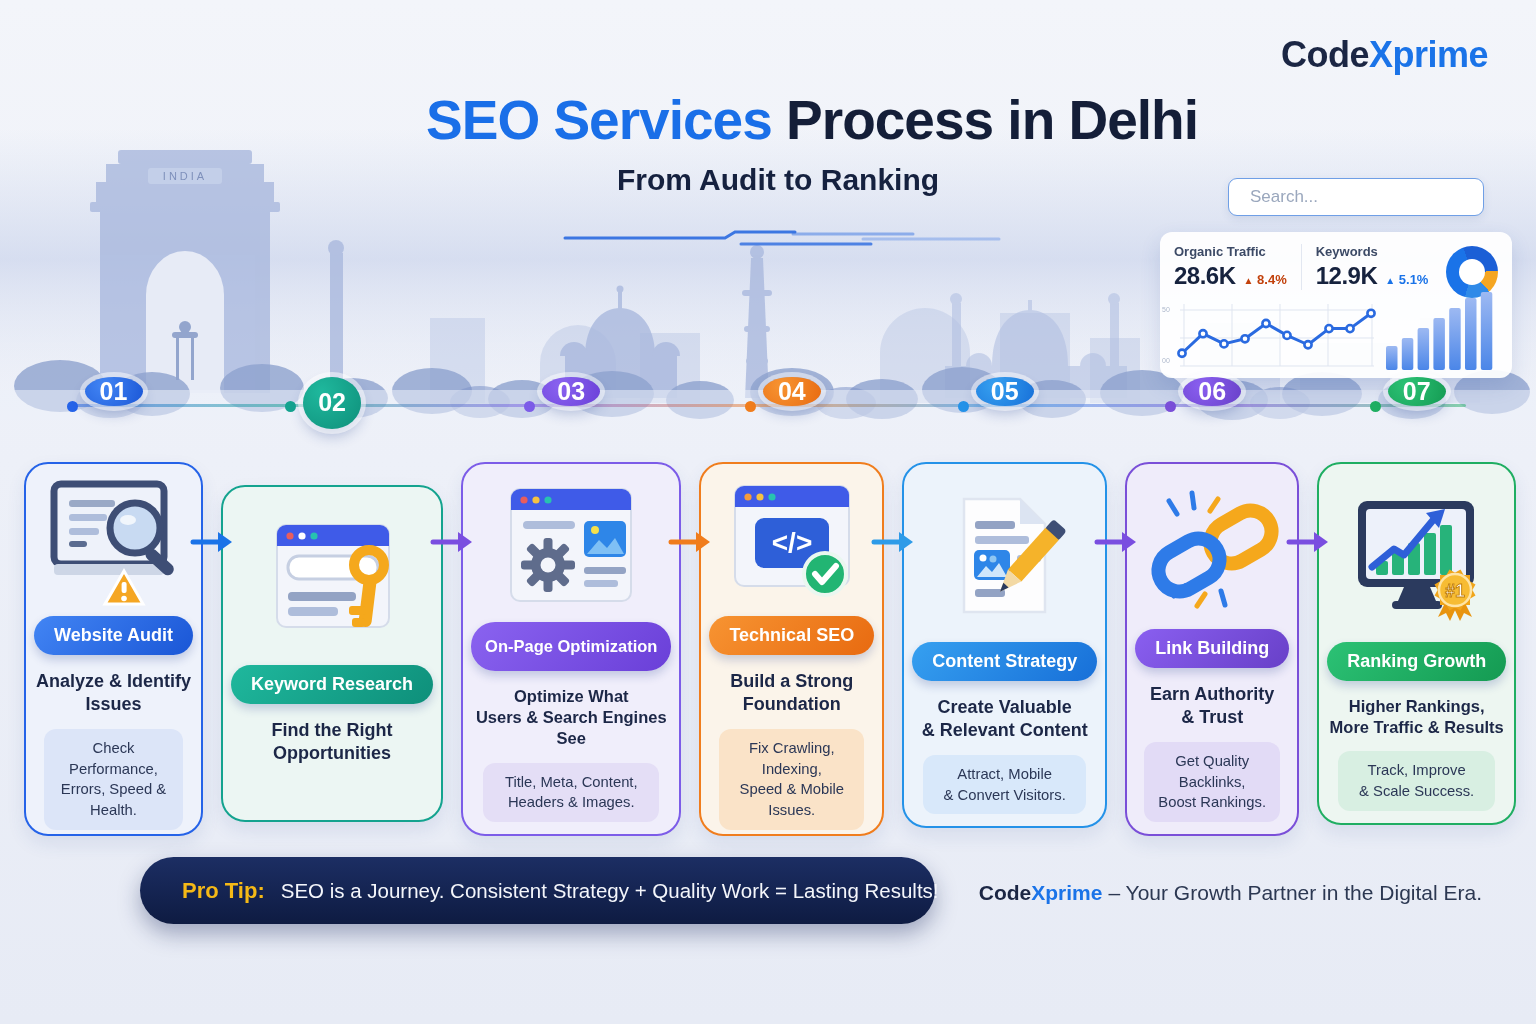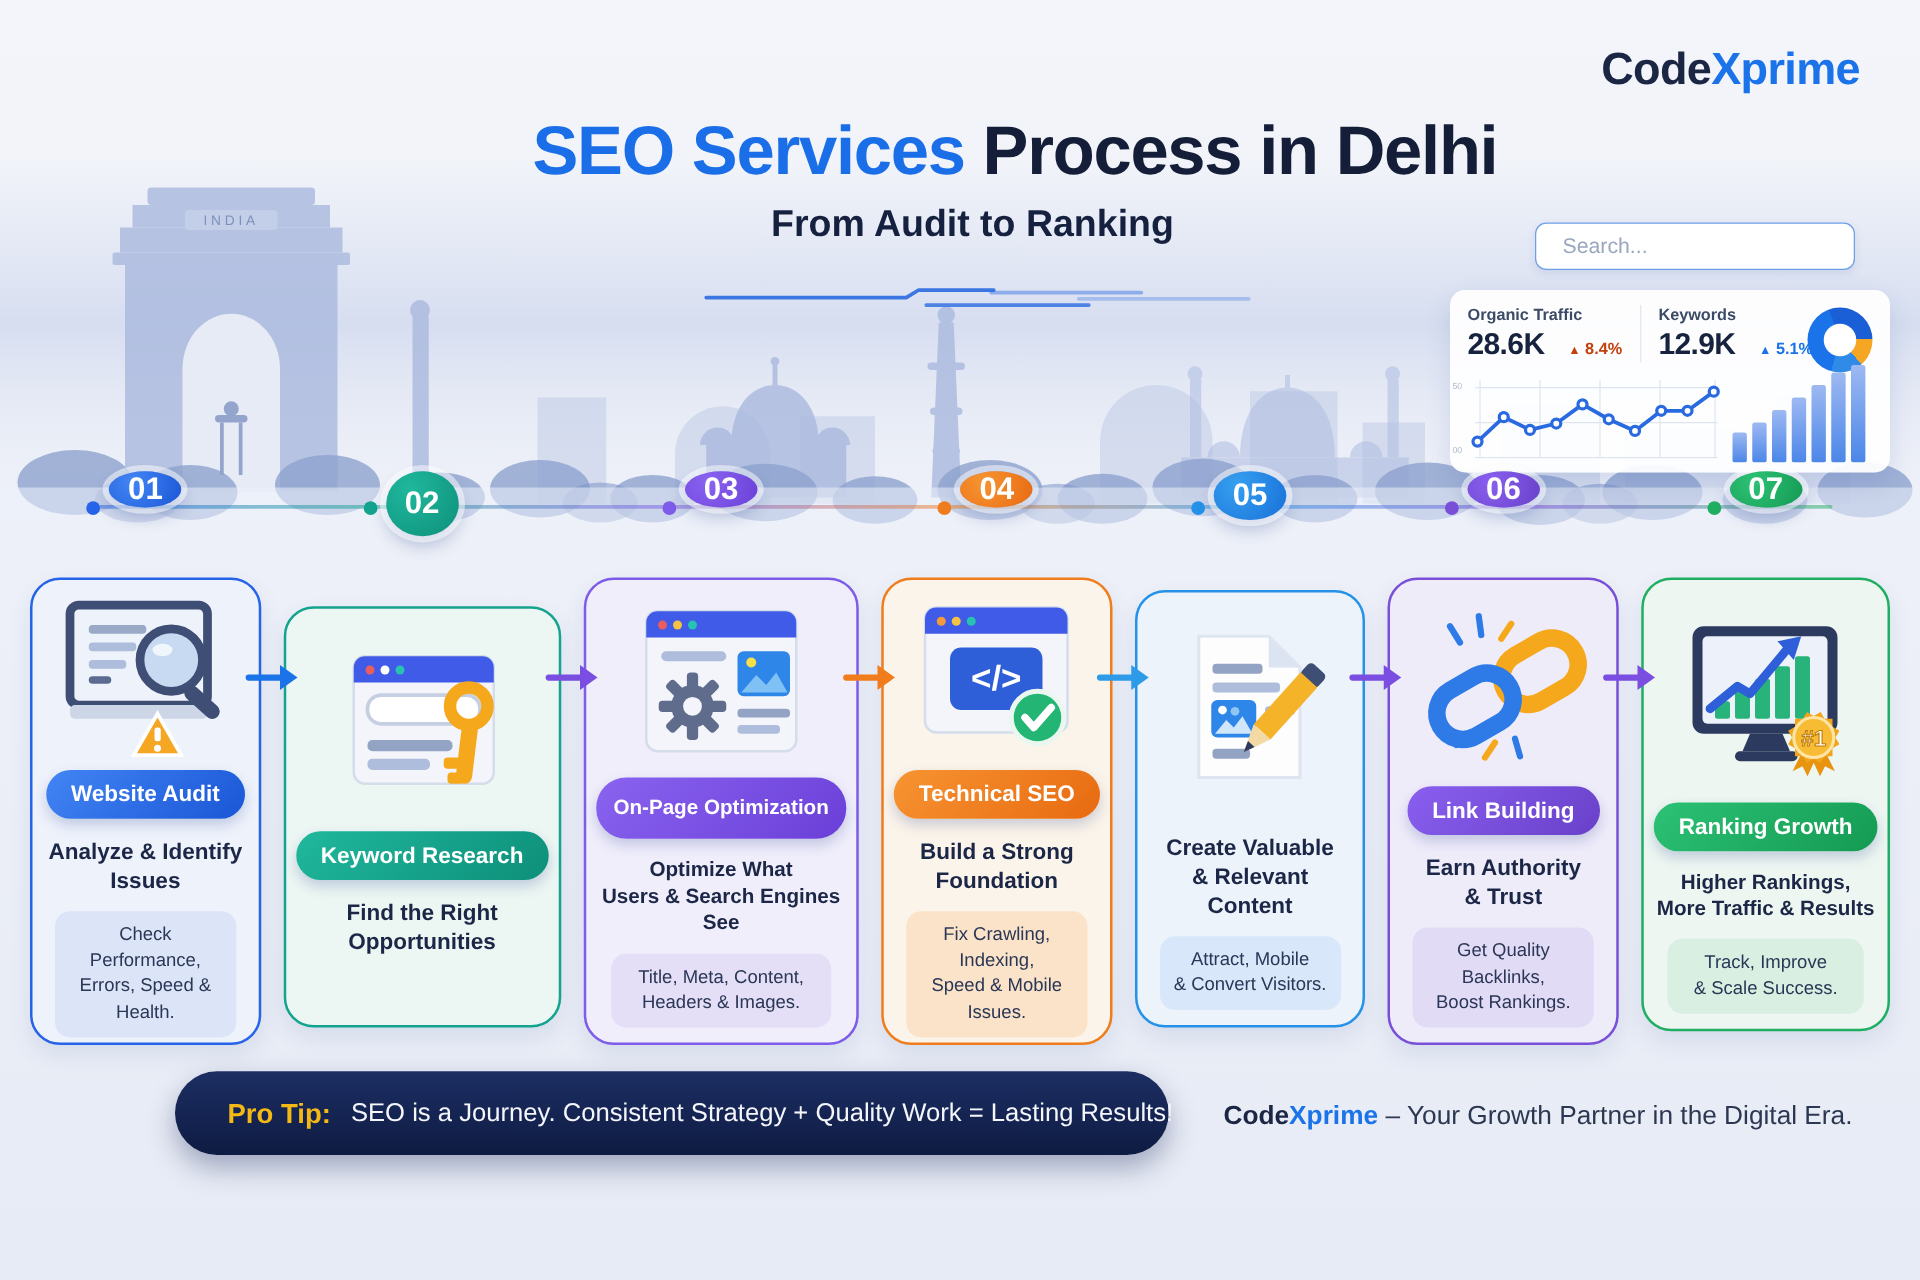--- a/index.html
+++ b/index.html
@@ -25,21 +25,21 @@
     font-family:"Liberation Sans",sans-serif;}
   .searchbar input::placeholder{color:#9aa7bd;}
 
   
   .analytics{position:absolute;top:232px;left:1160px;width:352px;height:146px;background:rgba(255,255,255,.93);
     border-radius:12px;box-shadow:0 8px 20px rgba(50,80,160,.15);padding:12px 14px 10px;box-sizing:border-box;}
   .metrics{display:flex;align-items:flex-start;}
   .metric{padding-right:14px;}
   .metric+.metric{border-left:1px solid #e2e7f1;padding-left:14px;}
   .metric .mlabel{font-size:13px;color:#3c4a66;font-weight:bold;}
-  .mrow{display:flex;align-items:baseline;gap:19px;margin-top:3px;}
+  .mrow{display:flex;align-items:baseline;gap:8px;margin-top:3px;}
   .metric .mvalue{font-size:24px;font-weight:bold;color:#16223e;letter-spacing:-.5px;}
   .delta{font-size:13px;font-weight:bold;}
   .delta .tri{font-size:10px;}
   .donut{position:absolute;top:14px;right:14px;width:52px;height:52px;border-radius:50%;}
   .donut::after{content:"";position:absolute;inset:13px;background:#fff;border-radius:50%;}
   .chartrow{position:absolute;left:14px;right:14px;bottom:8px;display:flex;align-items:flex-end;justify-content:space-between;}
   .ticks{position:absolute;left:2px;bottom:14px;height:58px;display:flex;flex-direction:column;justify-content:space-between;}
   .ticks span{font-size:7px;color:#aeb8cc;}
 
   
@@ -447,20 +447,21 @@
             <rect x="87" y="68" width="24" height="7" rx="3" fill="#aebddb"></rect>
             <rect x="45" y="102" width="30" height="8" rx="3" fill="#93a3c4"></rect>
             <g transform="rotate(42 100 70)">
               <rect x="92" y="26" width="18" height="14" rx="4" fill="#3e4e75"></rect>
               <rect x="92" y="38" width="18" height="56" fill="#f5b32a"></rect>
               <polygon points="92,94 110,94 101,116" fill="#f3d9a4"></polygon>
               <polygon points="97.5,107 104.5,107 101,116" fill="#2b3a5e"></polygon>
             </g>
           </svg>
         </div>
+        <div class="pill">Content Strategy</div>
         <div class="heading">
           <span style="display:block">Create Valuable</span>
             <span style="display:block">&amp; Relevant Content</span>
         </div>
         <div class="detailbox">
           <span style="display:block">Attract, Mobile</span>
             <span style="display:block">&amp; Convert Visitors.</span>
         </div>
       </div>
       <svg class="arrow arr5" style="left:calc(100% - 13px)" width="44" height="26" viewBox="0 0 44 26">

